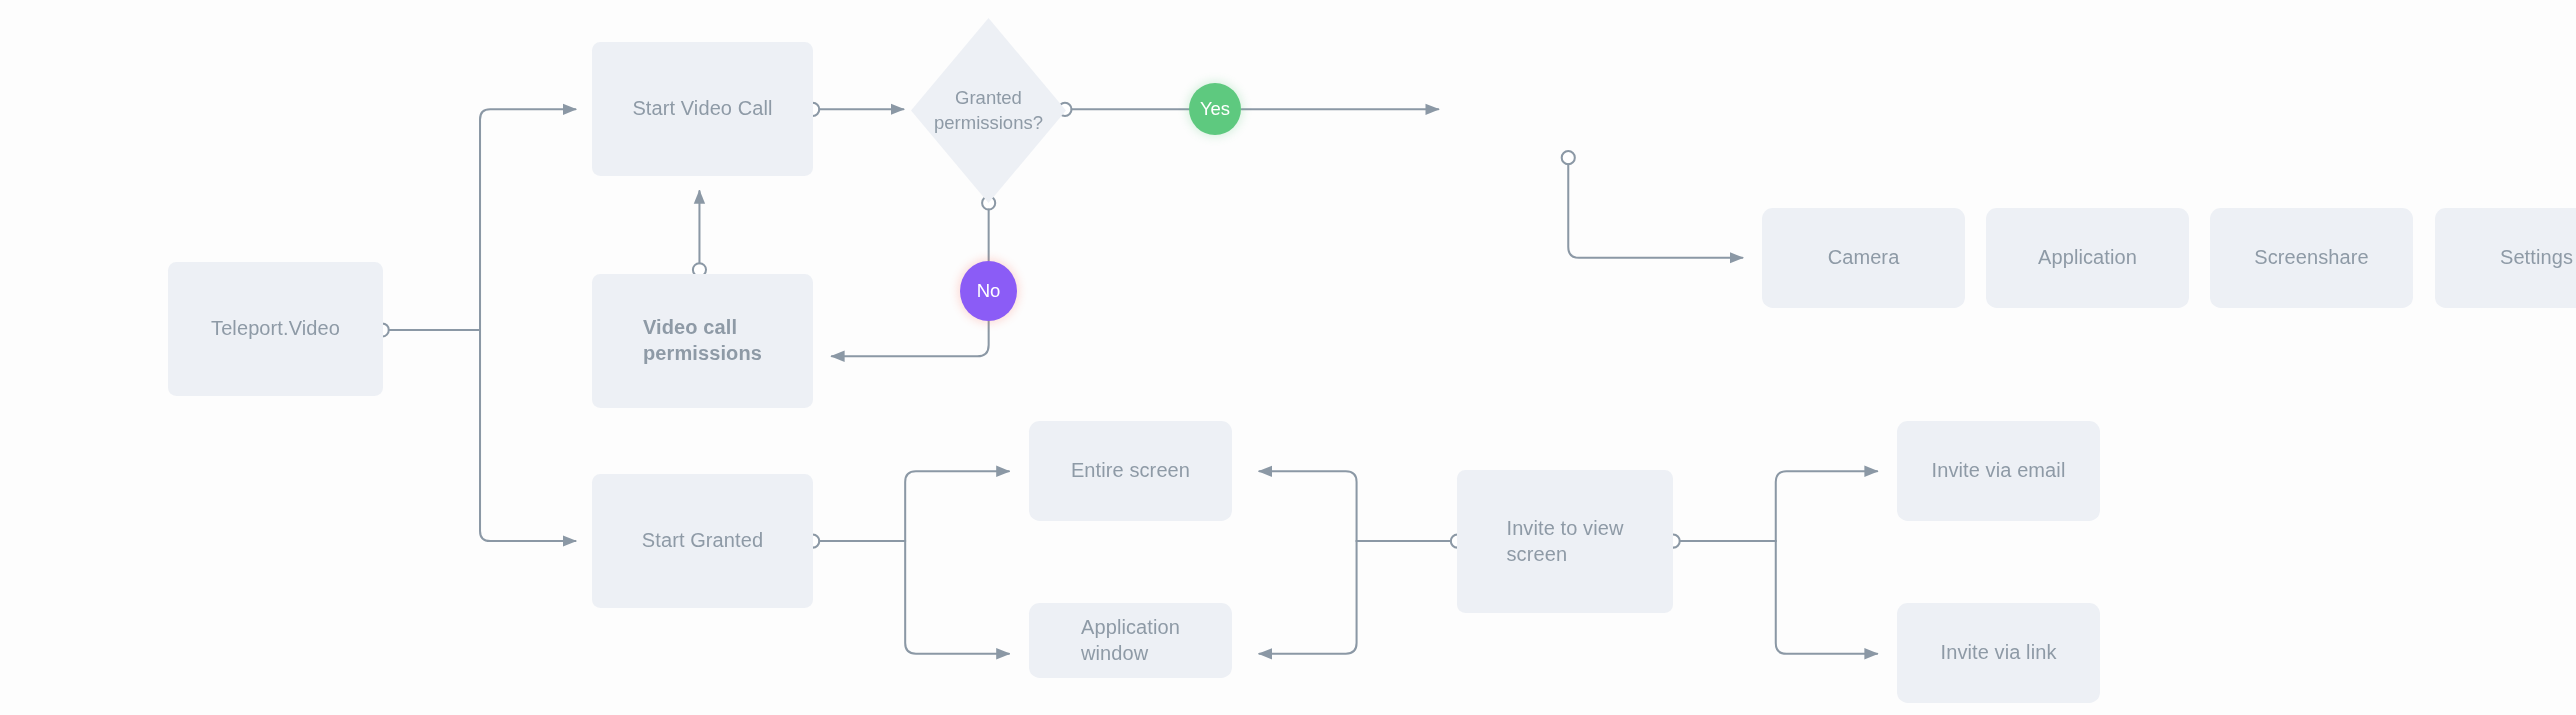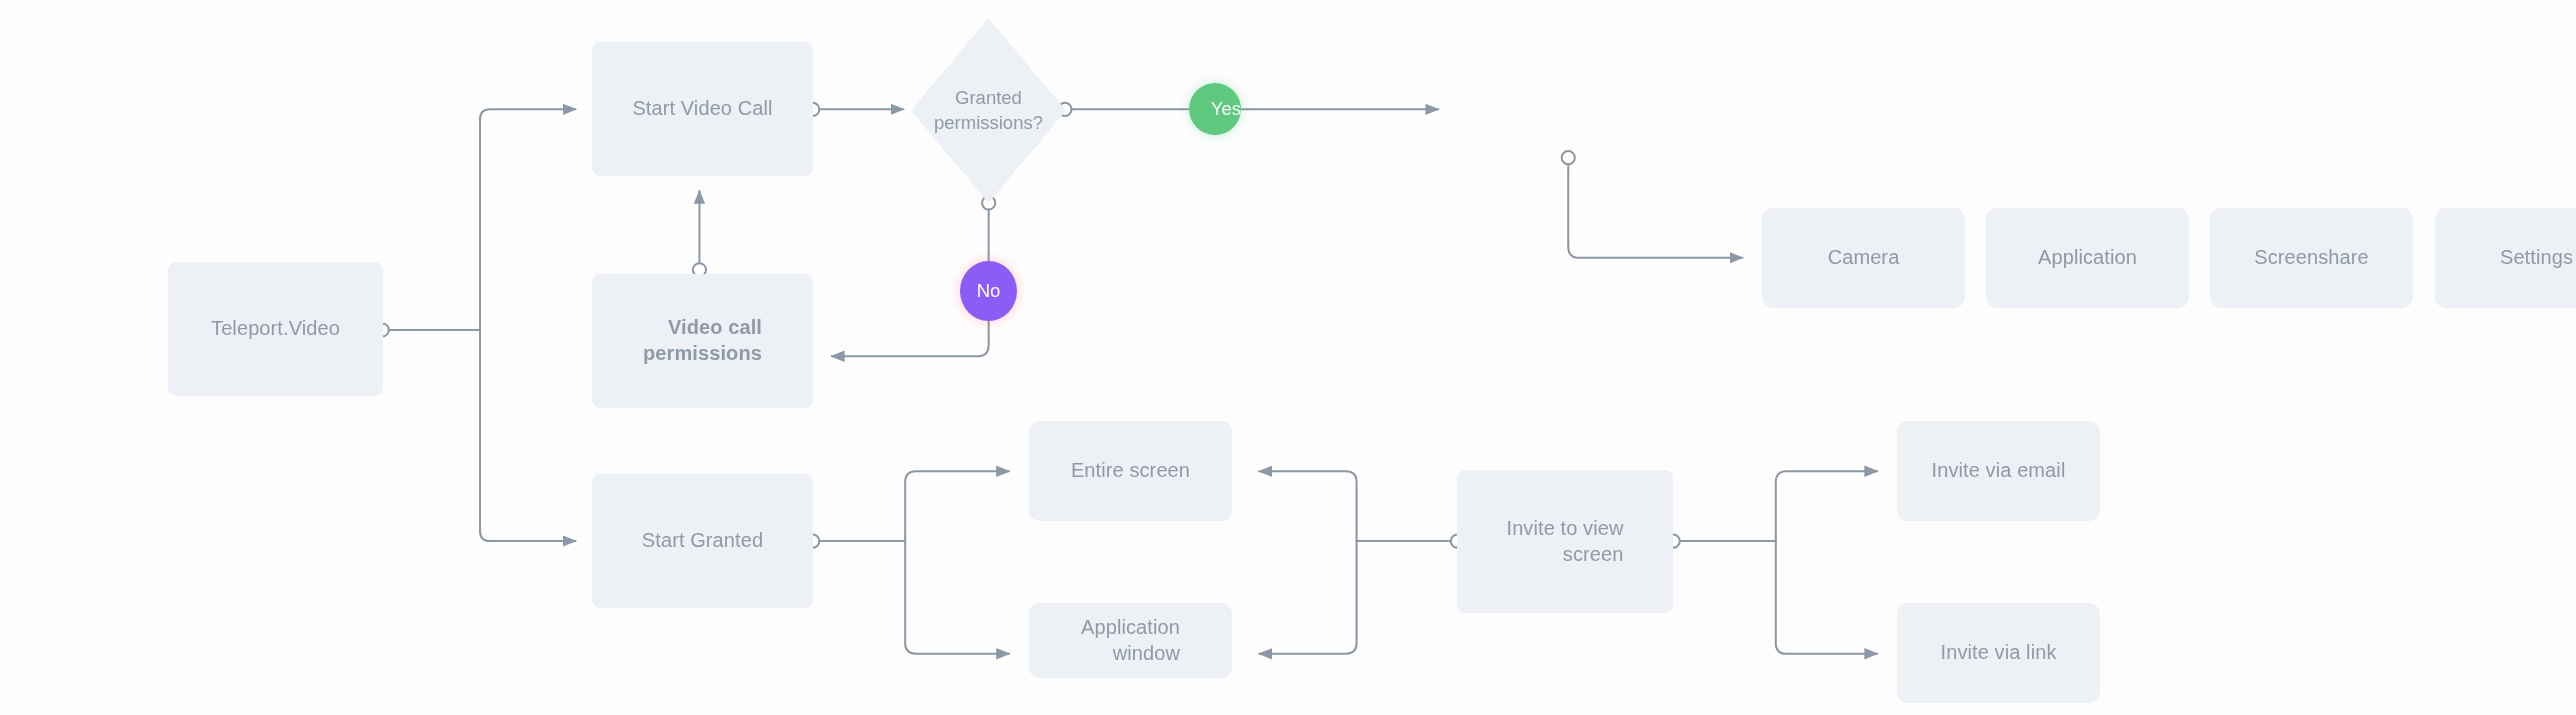--- a/index.html
+++ b/index.html
@@ -27,21 +27,21 @@
     pointer-events: none;
   }
   .node {
     position: absolute;
     box-sizing: border-box;
     background: #edf0f5;
     border-radius: 8.3px;
     display: flex;
     align-items: center;
     justify-content: center;
-    text-align: right;
+    text-align: left;
     color: #8e9aa6;
     font-size: 20px;
     font-weight: 400;
     line-height: 1.28;
     letter-spacing: 0.1px;
     padding: 16px 13px;
     white-space: pre-line;
   }
   .node.pill {
     border-radius: 48px;
@@ -168,21 +168,21 @@
     <span>Video call
 permissions</span>
   </div>
 
   <div class="diamond-wrap" style="left:911px; top:18px; width:155px; height:185px;">
     <div class="diamond-shape"></div>
     <span class="diamond-label">Granted
 permissions?</span>
   </div>
 
-  <div class="badge yes" style="left:1189px; top:83px; width:52px; height:52px;justify-content:flex-end;">
+  <div class="badge yes" style="left:1189px; top:83px; width:52px; height:52px;">
     <span>Yes</span>
   </div>
 
   <div class="badge no" style="left:960px; top:261px; width:57px; height:60px;">
     <span>No</span>
   </div>
 
 
   <div class="node soft" style="left:1762px; top:208px; width:203px; height:100px;">
     <span>Camera</span>

